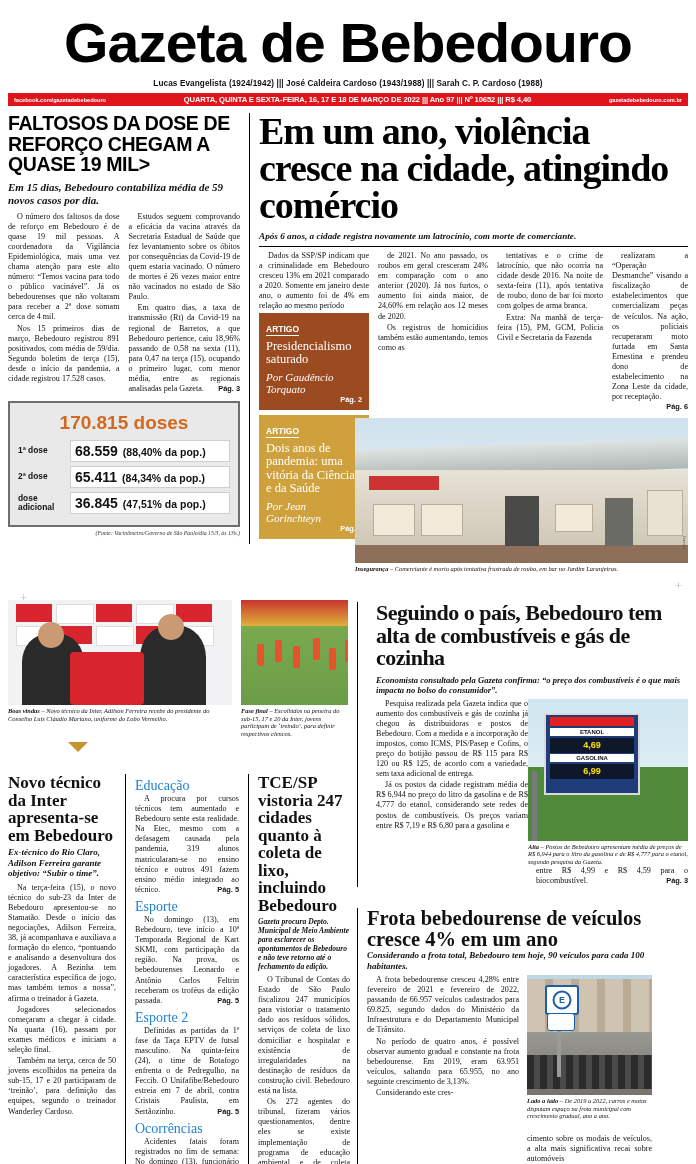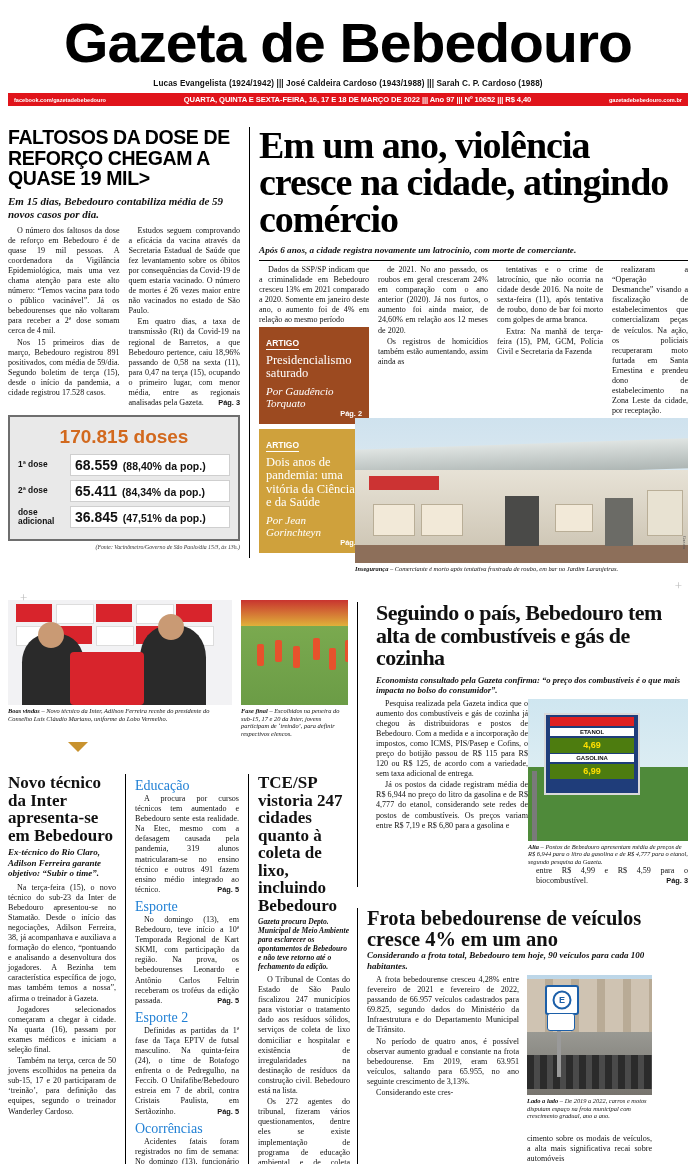--- a/index.html
+++ b/index.html
@@ -19,21 +19,21 @@
   }
   .redbar{
     margin-top:5px;background:#e0141b;color:#fff;height:13px;
     display:flex;align-items:center;justify-content:space-between;
     font-family:"Liberation Sans",sans-serif;font-size:5.6px;font-weight:bold;
     padding:0 6px;box-sizing:border-box;
   }
   .redbar .center{font-size:7.6px;letter-spacing:-.1px;}
 
   
-  .top{display:flex;margin-top:21px;}
+  .top{display:flex;margin-top:7px;}
   .col-left{width:232px;flex:0 0 232px;}
   .col-right{flex:1;padding-left:9px;border-left:1px solid #000;margin-left:9px;}
 
   .kicker-head{
     font-family:"Liberation Sans",sans-serif;font-weight:bold;
     font-size:19.5px;line-height:20.5px;letter-spacing:-.4px;color:#000;
   }
   .kicker-sub{
     font-family:"Liberation Serif",serif;font-weight:bold;font-style:italic;
     font-size:11px;line-height:13px;margin-top:6px;margin-bottom:5px;
@@ -138,21 +138,21 @@
 
   
   .fuel-head{font-weight:bold;font-size:22px;line-height:22.5px;letter-spacing:-.5px;margin:0;}
   .fuel-sub{font-weight:bold;font-style:italic;font-size:8.6px;line-height:10px;margin:5px 0 4px 0;}
   .fleet-head{font-size:20.5px;line-height:21px;margin:0;}
 
   .station{position:absolute;inset:0;background:linear-gradient(#cfe6f0,#eaf4f6);}
   .grass{position:absolute;left:0;right:0;bottom:0;height:52%;background:#4f8a3a;}
   .pricebd{position:absolute;background:#1f3d7a;border:2px solid #d9d9d9;}
   .pricebd .promo{position:absolute;top:2px;left:4px;right:4px;height:9px;background:#e02020;}
-  .prow{position:absolute;left:4px;right:4px;height:15px;background:#4d7c0f;color:#ffe000;
+  .prow{position:absolute;left:4px;right:4px;height:15px;background:#0f172a;color:#ffe000;
     font-family:"Liberation Sans",sans-serif;font-weight:bold;font-size:9px;display:flex;align-items:center;justify-content:center;}
   .plabel{position:absolute;left:4px;right:4px;height:8px;background:#fff;color:#111;
     font-family:"Liberation Sans",sans-serif;font-weight:bold;font-size:6px;display:flex;align-items:center;justify-content:center;}
 
   .street{position:absolute;inset:0;background:linear-gradient(#bcd6e8 0%,#dfe7ea 45%,#9a9a94 46%,#76736d 100%);}
   .bikes{position:absolute;left:0;right:0;bottom:6px;height:34px;background:repeating-linear-gradient(90deg,#2b2b2b 0 7px,#4a4a4a 7px 13px);}
   .facade{position:absolute;top:4px;left:0;right:0;height:44%;background:repeating-linear-gradient(90deg,#cfc3b2 0 18px,#b9ab96 18px 26px);}
   .signpost{position:absolute;background:#9a9a9a;}
   .signplate{position:absolute;background:#fff;border:2px solid #1c5fa8;border-radius:3px;}
 
@@ -233,21 +233,21 @@
           <div class="artigo gold">
             <div class="tag">ARTIGO</div>
             <div class="ttl">Dois anos de pandemia: uma vitória da Ciência e da Saúde</div>
             <div class="aut">Por Jean Gorinchteyn</div>
             <div class="pg">Pág. 2</div>
           </div>
         </div>
 
         <div style="width:110px;flex:0 0 110px;">
           <p class="bodytext">de 2021. No ano passado, os roubos em geral cresceram 24% em comparação com o ano anterior (2020). Já nos furtos, o aumento foi ainda maior, de 24,60% em relação aos 12 meses de 2020.</p>
-          <p class="bodytext">Os registros de homicídios também estão aumentando, assim ainda as</p>
+          <p class="bodytext">Os registros de homicídios também estão aumentando, temos como as</p>
         </div>
 
         <div style="width:106px;flex:0 0 106px;">
           <p class="bodytext">tentativas e o crime de latrocínio, que não ocorria na cidade desde 2016. Na noite de sexta-feira (11), após tentativa de roubo, dono de bar foi morto com golpes de arma branca.</p>
           <p class="bodytext">Extra: Na manhã de terça-feira (15), PM, GCM, Polícia Civil e Secretaria da Fazenda</p>
         </div>
 
         <div style="flex:1;">
           <p class="bodytext"><span>realizaram a “Operação Desmanche” visando a fiscalização de estabelecimentos que comercializam peças de veículos. Na ação, os policiais recuperaram moto furtada em Santa Ernestina e prendeu dono de estabelecimento na Zona Leste da cidade, por receptação.</span> <span class="pag">Pág. 6</span></p>
         </div>

